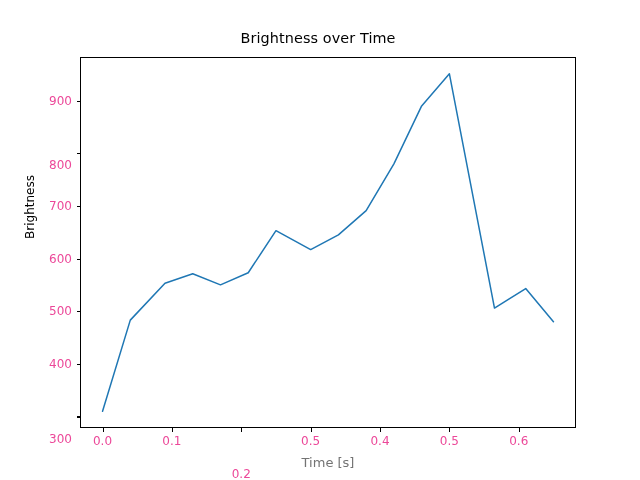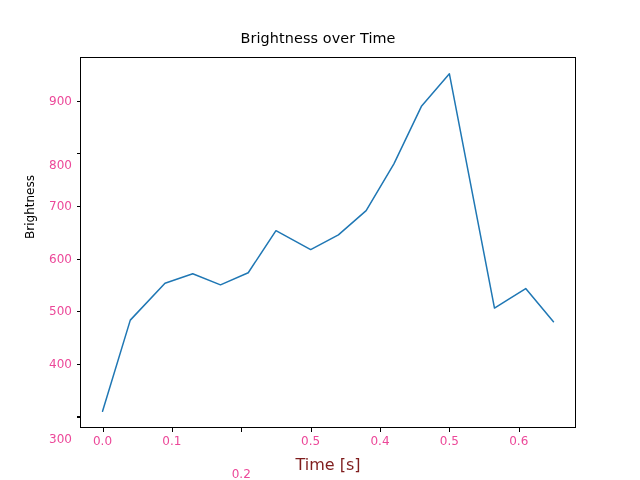--- a/index.html
+++ b/index.html
@@ -74,22 +74,22 @@
     width: 1.1px;
     height: 3.5px;
     top: 428px;
   }
   #xlabel {
     position: absolute;
     left: 80px;
     top: 455px;
     width: 496px;
     text-align: center;
-    font-size: 16px;
-    color: #7f1d1d;
+    font-size: 13px;
+    color: #737373;
   }
   #ylabel {
     position: absolute;
     left: -70px;
     top: 200px;
     width: 200px;
     text-align: center;
     font-size: 12px;
     color: #000000;
     transform: rotate(-90deg);

